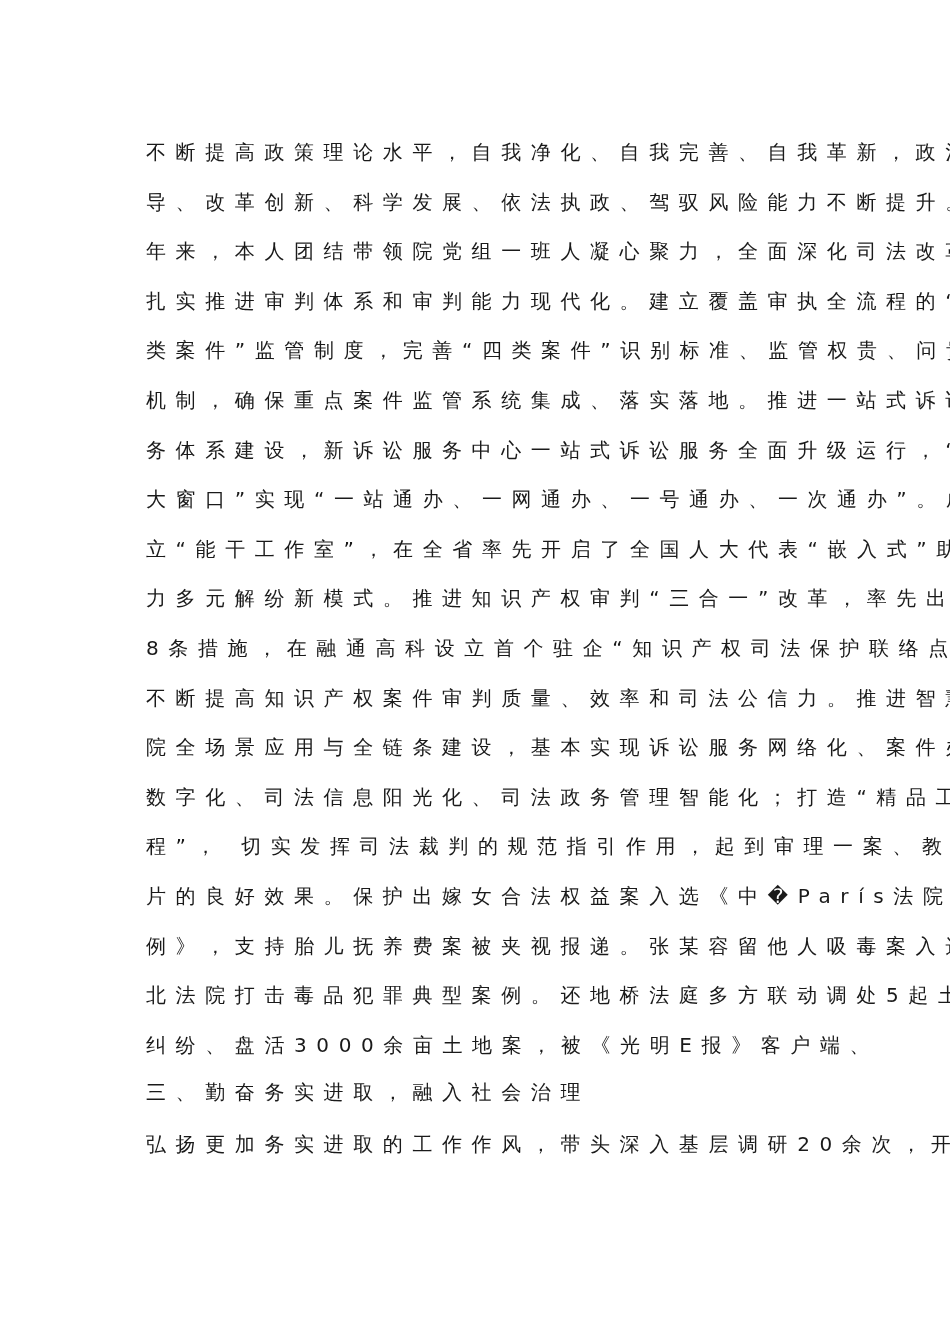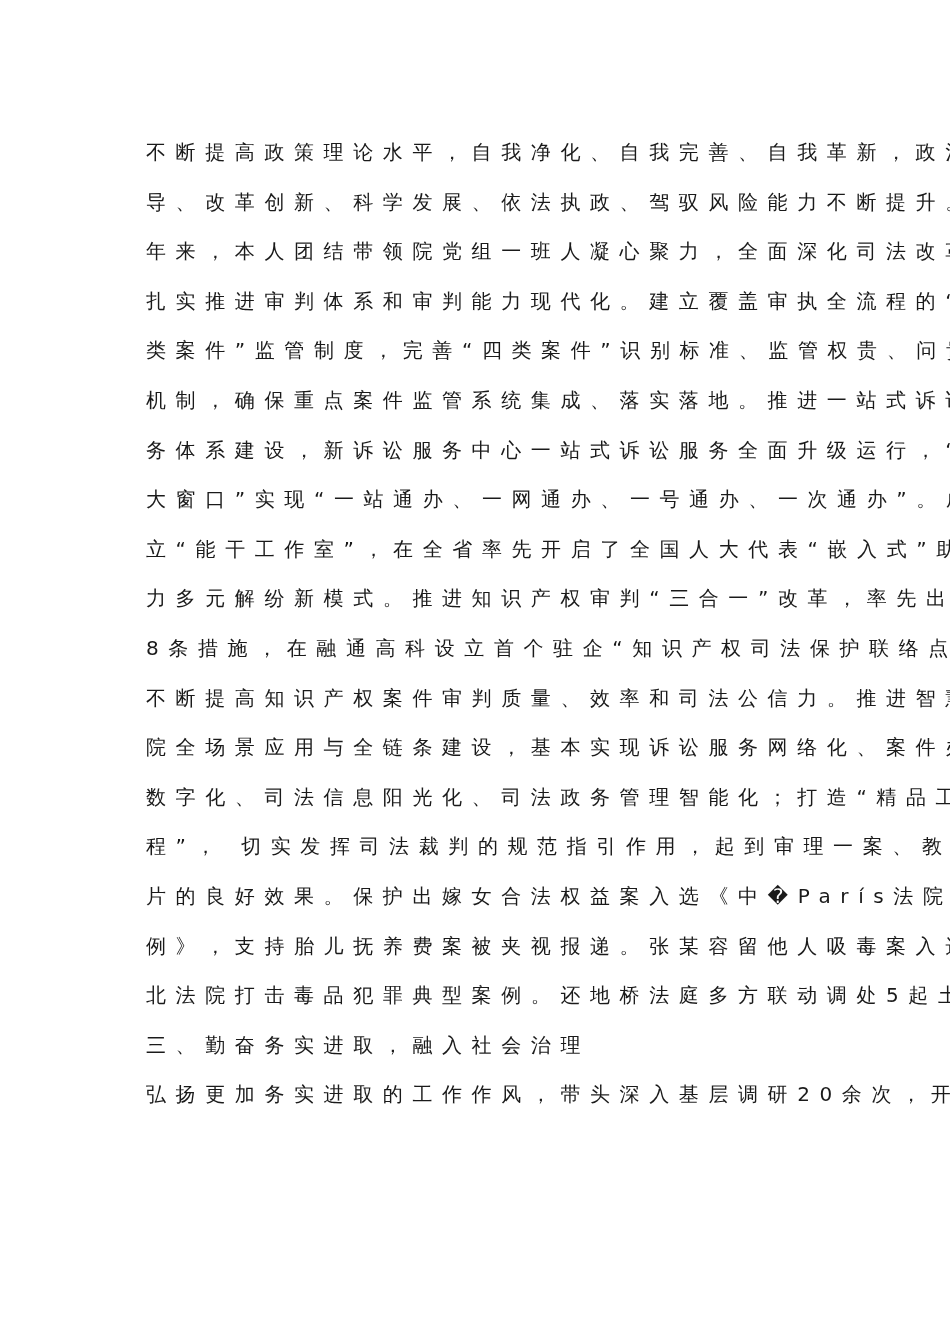--- a/index.html
+++ b/index.html
@@ -31,20 +31,21 @@
     color: #1a1a1a;
   }
   .line {
     height: 49.6px;
     line-height: 38px;
     white-space: nowrap;
     letter-spacing: 9.6px;
   }
   .line.heading {
     letter-spacing: 9.6px;
+    font-family: Liberation Mono, monospace;
   }
 </style>
 </head>
 <body>
 
 <div class="page">
   <div class="body-text">
     <div class="line">不断提高政策理论水平，自我净化、自我完善、自我革新，政治领</div>
     <div class="line">导、改革创新、科学发展、依法执政、驾驭风险能力不断提升。一</div>
     <div class="line">年来，本人团结带领院党组一班人凝心聚力，全面深化司法改革，</div>
@@ -56,16 +57,17 @@
     <div class="line">立“能干工作室”，在全省率先开启了全国人大代表“嵌入式”助</div>
     <div class="line">力多元解纷新模式。推进知识产权审判“三合一”改革，率先出台</div>
     <div class="line">8条措施，在融通高科设立首个驻企“知识产权司法保护联络点”，</div>
     <div class="line">不断提高知识产权案件审判质量、效率和司法公信力。推进智慧法</div>
     <div class="line">院全场景应用与全链条建设，基本实现诉讼服务网络化、案件办理</div>
     <div class="line">数字化、司法信息阳光化、司法政务管理智能化；打造“精品工</div>
     <div class="line">程”， 切实发挥司法裁判的规范指引作用，起到审理一案、教育一</div>
     <div class="line">片的良好效果。保护出嫁女合法权益案入选《中�París法院2022年度案</div>
     <div class="line">例》，支持胎儿抚养费案被夹视报递。张某容留他人吸毒案入选湖</div>
     <div class="line">北法院打击毒品犯罪典型案例。还地桥法庭多方联动调处5起土地</div>
+    <div class="line">纠纷、盘活3000余亩土地案，被《光明E报》客户端、</div>
     <div class="line heading">三、勤奋务实进取，融入社会治理</div>
     <div class="line">弘扬更加务实进取的工作作风，带头深入基层调研20余次，开展政</div>
   </div>
 </div>
 
 </body></html>

